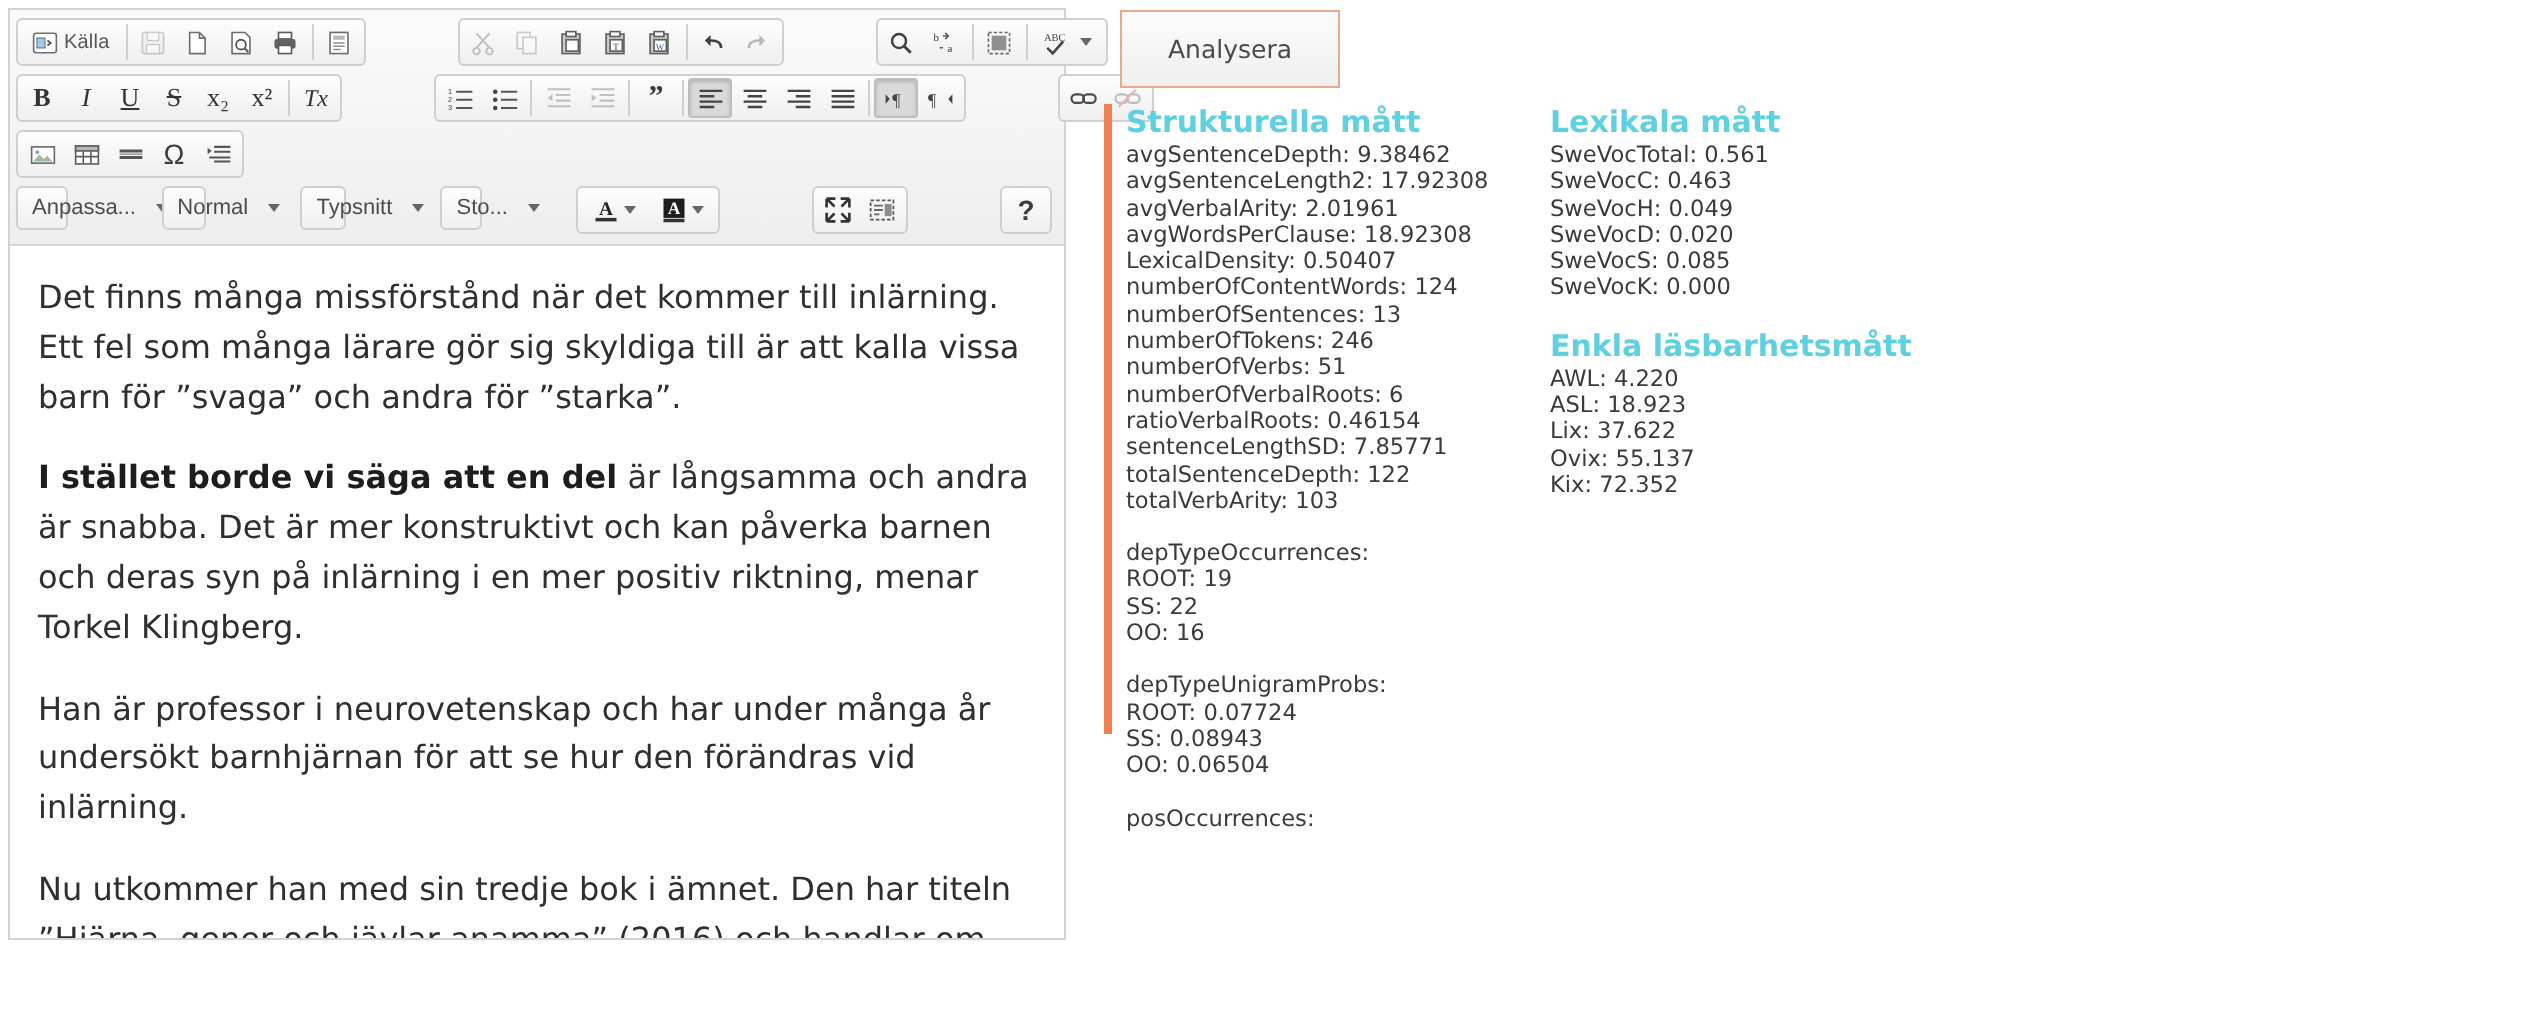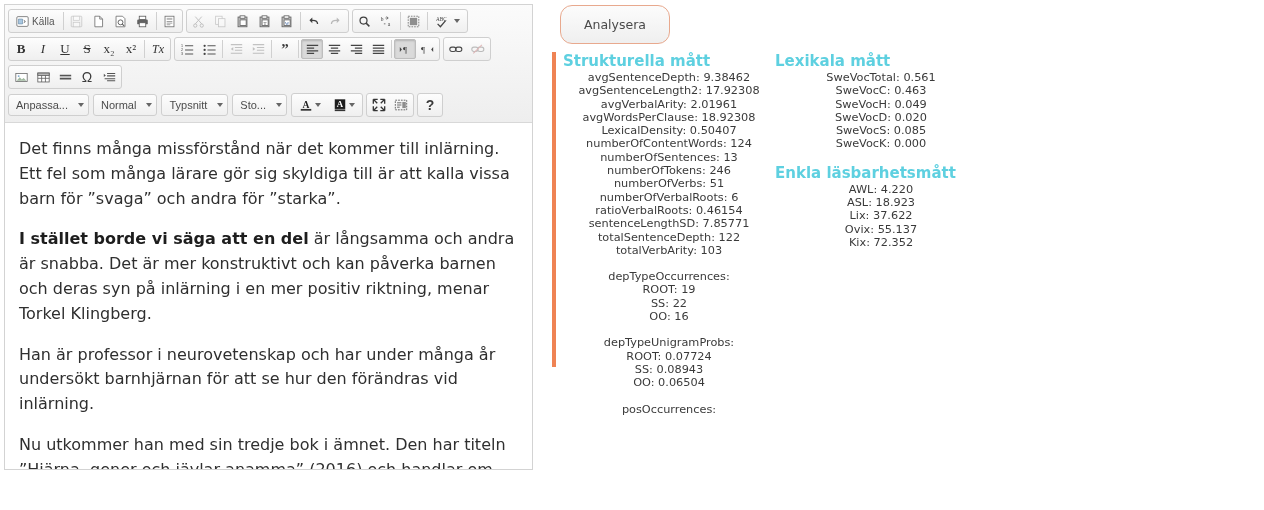--- a/index.html
+++ b/index.html
@@ -18,21 +18,21 @@
     width: 529px; height: 466px;
     border: 1px solid #d3d3d3;
     background: #fff;
     display: flex; flex-direction: column;
   }
   .toolbar {
     background: linear-gradient(#fbfbfb,#eeeeee);
     border-bottom: 1px solid #d8d8d8;
     padding: 2px 3px 3px 3px;
   }
-  .trow { display:flex; align-items:center; flex-wrap: nowrap; padding: 1px 0; }
+  .trow { display:flex; flex-wrap: nowrap; padding: 1px 0; gap: 43px; }
   .tgroup {
     display:flex; align-items:center;
     background: linear-gradient(#fdfdfd,#efefef);
     border: 1px solid #cfcfcf;
     border-radius: 3px;
     padding: 1px;
     margin: 1px 3px 1px 0;
     height: 24px;
   }
   .tbtn {
@@ -87,21 +87,21 @@
     font-family: "DejaVu Sans", sans-serif;
   }
   .doc p b { font-weight: bold; color:#1d1d1d; }
 
   
   .analyze-wrap { position:absolute; left:560px; top:5px; }
   .btn-analyze {
     width: 110px; height: 39px;
     background: linear-gradient(#fcfcfc,#efefef);
     border: 1px solid #e8a98e;
-    border-radius: 12px;
+    border-radius: 0;
     color: #4a4a4a;
     font-size: 12.5px;
     font-family: "DejaVu Sans", sans-serif;
     cursor: pointer;
   }
 
   .results {
     position:absolute; left: 552px; top: 52px;
     width: 706px; height: 315px;
     border-left: 4px solid #ef8354;
@@ -118,21 +118,20 @@
     margin: 0 0 1px 0;
   }
   .metric {
     font-size: 11.3px;
     line-height: 1.0;
     color: #3a3a3a;
     font-family: "DejaVu Sans", sans-serif;
     margin: 0;
     padding: 1px 0 1px 0;
     white-space: nowrap;
-    text-align: center;
   }
   .blk { margin-bottom: 13px; }
   .blk.tight { margin-bottom: 0; }
 </style>
 </head>
 <body>
 
 <div id="root">
 
   <div class="editor">

